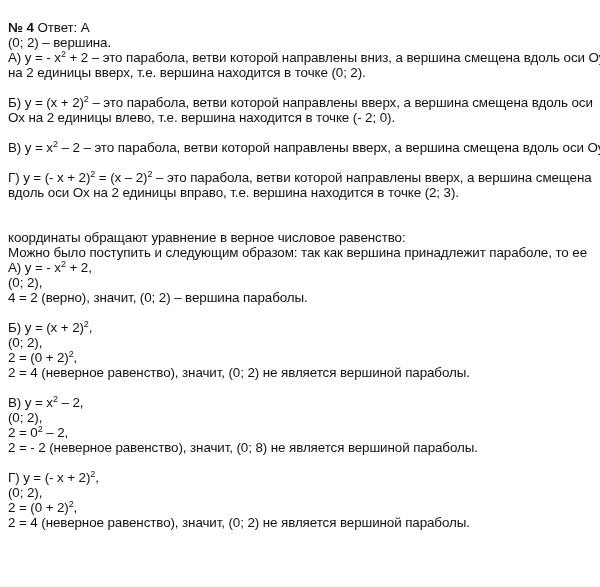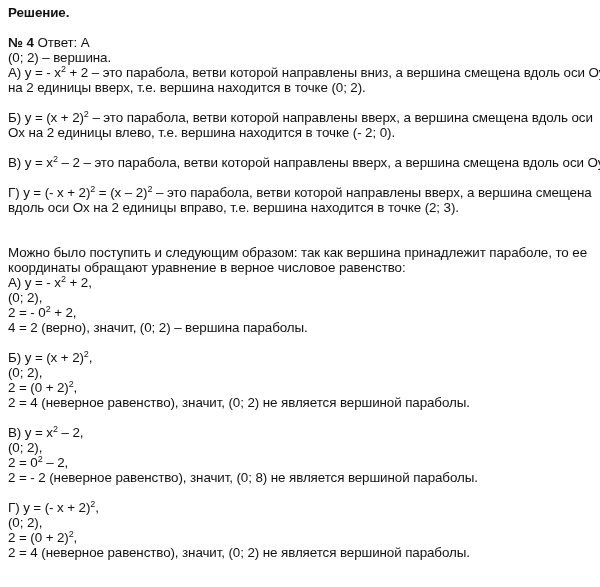--- a/index.html
+++ b/index.html
@@ -13,21 +13,20 @@
   .line { height: 15px; line-height: 15px; white-space: nowrap; }
   .gap { height: 15px; }
   .gap2 { height: 30px; }
   .h { font-weight: bold; }
   sup { font-size: 9px; line-height: 0; vertical-align: 5px; }
 </style>
 </head>
 <body>
 
 <div class="doc">
-  <div class="line h">Решение.</div>
   <div class="gap"></div>
   <div class="line">
     <span class="h">№ 4</span>
     <span>Ответ: А</span>
   </div>
   <div class="line">(0; 2) – вершина.</div>
 
   <div id="explanations">
       <div>
         <div class="line"><span>А) y = - x</span><sup>2</sup><span> + 2 – это парабола, ветви которой направлены вниз, а вершина смещена вдоль оси Оу</span></div>
@@ -44,28 +43,27 @@
       </div>
       <div class="gap"></div>
       <div>
         <div class="line"><span>Г) y = (- x + 2)</span><sup>2</sup><span> = (x – 2)</span><sup>2</sup><span> – это парабола, ветви которой направлены вверх, а вершина смещена</span></div>
         <div class="line"><span>вдоль оси Ох на 2 единицы вправо, т.е. вершина находится в точке (2; 3).</span></div>
       </div>
     </div>
 
   <div class="gap2"></div>
 
+  <div class="line">координаты обращают уравнение в верное числовое равенство:</div>
   <div class="line">Можно было поступить и следующим образом: так как вершина принадлежит параболе, то ее</div>
-  <div class="line">координаты обращают уравнение в верное числовое равенство:</div>
 
   <div id="checks">
       <div>
         <div class="line"><span>А) y = - x</span><sup>2</sup><span> + 2,</span></div>
         <div class="line"><span>(0; 2),</span></div>
-        <div class="line"><span>2 = - 0</span><sup>2</sup><span> + 2,</span></div>
         <div class="line"><span>4 = 2 (верно), значит, (0; 2) – вершина параболы.</span></div>
       </div>
       <div class="gap"></div>
       <div>
         <div class="line"><span>Б) y = (x + 2)</span><sup>2</sup><span>,</span></div>
         <div class="line"><span>(0; 2),</span></div>
         <div class="line"><span>2 = (0 + 2)</span><sup>2</sup><span>,</span></div>
         <div class="line"><span>2 = 4 (неверное равенство), значит, (0; 2) не является вершиной параболы.</span></div>
       </div>
       <div class="gap"></div>

